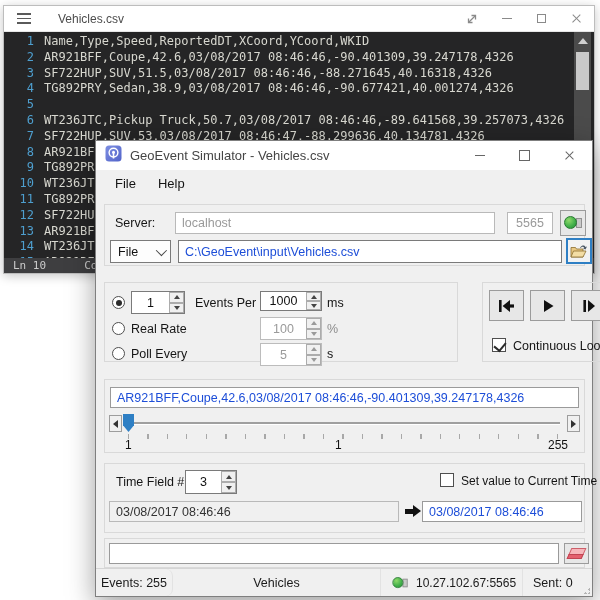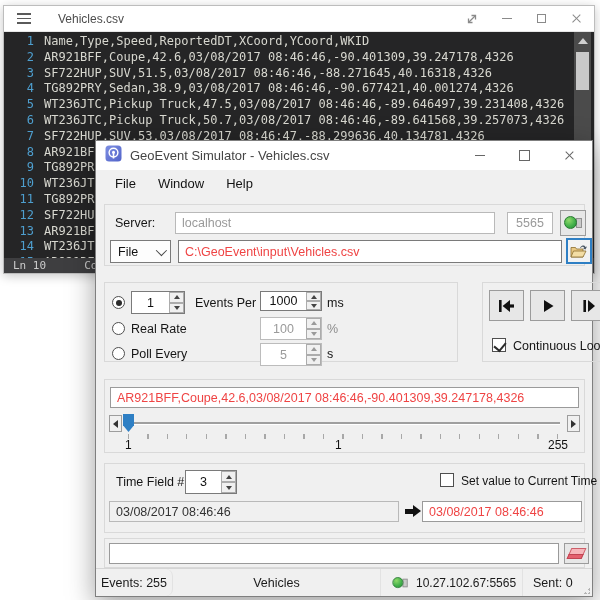--- a/index.html
+++ b/index.html
@@ -65,21 +65,21 @@
   .sim-controls{margin-left:auto;display:flex;height:100%;}
   .sim-ctrl{width:45px;display:flex;align-items:center;justify-content:center;color:#666;}
 
   .sim-menubar{height:27px;display:flex;align-items:center;padding-left:8px;background:#f0f0f0;}
   .menu-item{padding:4px 11px;font-size:13px;color:#141414;}
 
   .groupbox{position:absolute;border:1px solid #d9d9d9;box-sizing:border-box;background:transparent;}
 
   
   .tf{position:absolute;background:#fff;border:1px solid #7a7a7a;box-sizing:border-box;
-      font-size:12.5px;color:#ef4444;display:flex;align-items:center;padding:0 6px;white-space:nowrap;overflow:hidden;}
+      font-size:12.5px;color:#1d4ed8;display:flex;align-items:center;padding:0 6px;white-space:nowrap;overflow:hidden;}
   .tf.disabled{border-color:#b9b9b9;color:#9a9a9a;}
   .tf.grayed{background:#f0f0f0;border-color:#b9b9b9;color:#333;}
   .lbl{position:absolute;font-size:12.5px;color:#151515;white-space:nowrap;}
 
   .spin{position:absolute;display:flex;background:#fff;border:1px solid #7a7a7a;box-sizing:border-box;}
   .spin .spin-val{flex:1;display:flex;align-items:center;justify-content:center;font-size:12.5px;color:#111;}
   .spin .spin-btns{width:15px;display:flex;flex-direction:column;}
   .spin .spin-btns i{flex:1;background:#f0f0f0;border:1px solid #acacac;position:relative;}
   .spin .spin-btns i::after{content:"";position:absolute;left:50%;top:50%;transform:translate(-50%,-50%);
     border-left:3.5px solid transparent;border-right:3.5px solid transparent;}
@@ -185,21 +185,21 @@
           </span>
         </span>
     </span>
   </div>
 
   <div class="editor-content">
     <div class="code-row"><span class="line-num">1</span><span class="line-text">Name,Type,Speed,ReportedDT,XCoord,YCoord,WKID</span></div>
     <div class="code-row"><span class="line-num">2</span><span class="line-text">AR921BFF,Coupe,42.6,03/08/2017 08:46:46,-90.401309,39.247178,4326</span></div>
     <div class="code-row"><span class="line-num">3</span><span class="line-text">SF722HUP,SUV,51.5,03/08/2017 08:46:46,-88.271645,40.16318,4326</span></div>
     <div class="code-row"><span class="line-num">4</span><span class="line-text">TG892PRY,Sedan,38.9,03/08/2017 08:46:46,-90.677421,40.001274,4326</span></div>
-    <div class="code-row"><span class="line-num">5</span><span class="line-text">WT236JTC,Pickup Truck,47.5,03/08/2017 08:46:46,-89.646497,39.231408,4326</span></div>
+    <div class="code-row"><span class="line-num">5</span></div>
     <div class="code-row"><span class="line-num">6</span><span class="line-text">WT236JTC,Pickup Truck,50.7,03/08/2017 08:46:46,-89.641568,39.257073,4326</span></div>
     <div class="code-row"><span class="line-num">7</span><span class="line-text">SF722HUP,SUV,53,03/08/2017 08:46:47,-88.299636,40.134781,4326</span></div>
     <div class="code-row"><span class="line-num">8</span><span class="line-text">AR921BF</span></div>
     <div class="code-row"><span class="line-num">9</span><span class="line-text">TG892PR</span></div>
     <div class="code-row"><span class="line-num">10</span><span class="line-text">WT236JT</span></div>
     <div class="code-row"><span class="line-num">11</span><span class="line-text">TG892PR</span></div>
     <div class="code-row"><span class="line-num">12</span><span class="line-text">SF722HU</span></div>
     <div class="code-row"><span class="line-num">13</span><span class="line-text">AR921BF</span></div>
     <div class="code-row"><span class="line-num">14</span><span class="line-text">WT236JT</span></div>
     <div class="code-row"><span class="line-num">15</span><span class="line-text">AR921BF</span></div>
@@ -244,21 +244,20 @@
           <span class="glyph-x">
             <i style="background:#666;"></i>
             <i style="background:#666;"></i>
           </span>
         </span>
     </span>
   </div>
 
   <div class="sim-menubar">
     <span class="menu-item">File</span>
-    <span class="menu-item">Window</span>
     <span class="menu-item">Help</span>
   </div>
 
   <div class="groupbox" style="left:8px;top:63px;width:481px;height:62px;">
     <span class="lbl" style="left:10px;top:11px;">Server:</span>
     <div class="tf disabled" style="left:70px;top:7px;width:320px;height:22px;text-align:center;">localhost</div>
     <div class="tf disabled" style="left:402px;top:7px;width:46px;height:22px;justify-content:center;">5565</div>
     <div class="btn" style="left:455px;top:5px;width:26px;height:26px;">
       <span class="conn">
           <span class="slot"></span>

